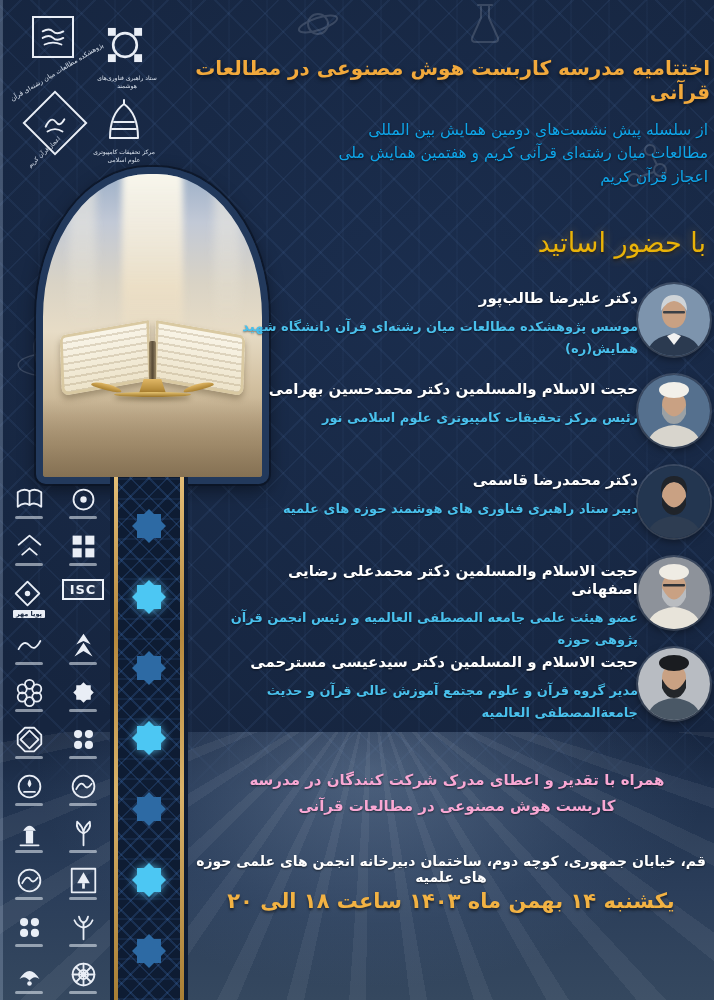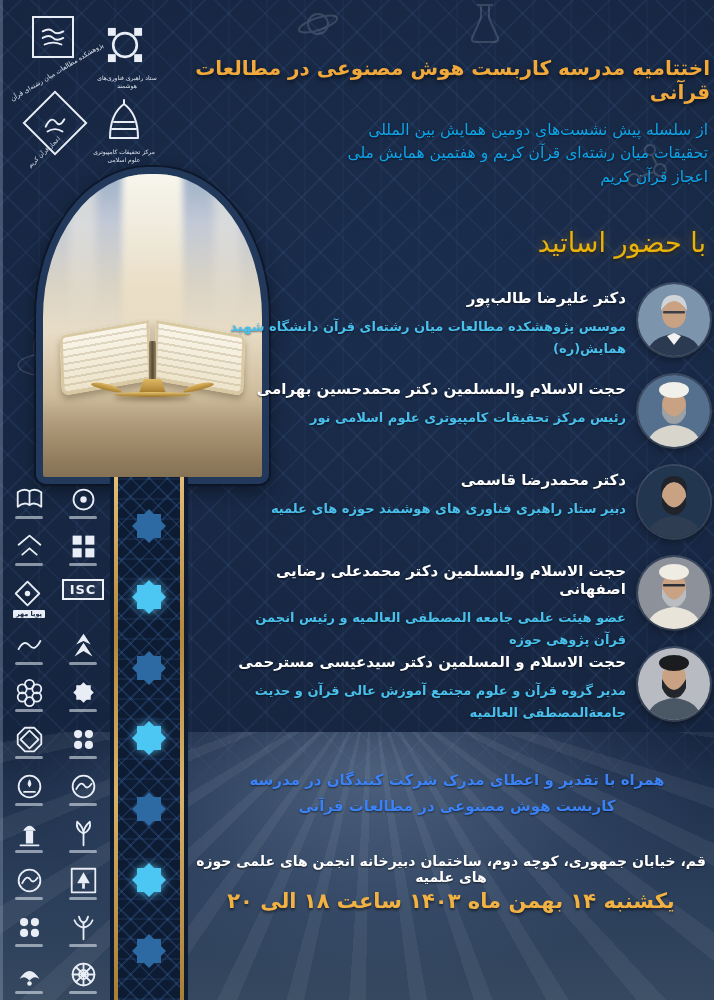--- a/index.html
+++ b/index.html
@@ -111,21 +111,21 @@
   .s-ico{width:29px;height:29px;}
   .s-cap-bar{width:28px;height:3px;border-radius:2px;background:rgba(233,240,248,.55);}
   .s-cap-text{font-size:6.5px;color:#10203a;background:#e9eef6;padding:0 3px;border-radius:1px;font-weight:bold;}
   .isc-box{font-size:13px;font-weight:bold;color:#eef3fa;border:2px solid #eef3fa;padding:1px 6px;letter-spacing:1px;background:rgba(255,255,255,.06);}
 
   
   .speakers-heading{position:absolute;right:8px;top:227px;direction:rtl;
     font-size:27px;font-weight:normal;color:#eab308;text-shadow:0 0 10px rgba(244,182,76,.45),0 2px 3px rgba(0,0,0,.6);}
   .speakers{position:absolute;right:4px;top:284px;width:482px;direction:rtl;
     display:flex;flex-direction:column;gap:19px;}
-  .speaker{display:flex;gap:12px;align-items:flex-start;height:72px;}
+  .speaker{display:flex;align-items:flex-start;height:72px;}
   .photo{flex:0 0 72px;width:72px;height:72px;border-radius:50%;overflow:hidden;
     box-shadow:0 0 0 2px rgba(230,238,248,.18),0 3px 8px rgba(0,0,0,.5);}
   .photo svg{display:block;width:72px;height:72px;}
   .sp-text{padding-top:5px;min-width:0;}
   .sp-name{color:#ffffff;font-size:15px;font-weight:bold;margin-bottom:9px;text-shadow:0 1px 2px rgba(0,0,0,.6);}
   .sp-role{color:#49c0ec;font-size:13px;font-weight:bold;line-height:1.7;text-shadow:0 1px 2px rgba(0,0,0,.5);}
 
   
   .p .turban,.p .hair,.p .beard,.p .glasses,.p .shirt{display:none;}
   .p1 .bg{fill:#7d94ad;} .p1 .face{fill:#c9a183;} .p1 .robe{fill:#2b3a50;}
@@ -134,21 +134,21 @@
   .p2 .turban{display:block;fill:#f2f0ea;} .p2 .beard{display:block;fill:#9aa0a4;}
   .p3 .bg{fill:#233650;} .p3 .face{fill:#c9a183;} .p3 .robe{fill:#2e3d52;}
   .p3 .hair{display:block;fill:#20242a;} .p3 .beard{display:block;fill:#20242a;}
   .p4 .bg{fill:#8d929a;} .p4 .face{fill:#c9a183;} .p4 .robe{fill:#e8e4da;}
   .p4 .turban{display:block;fill:#efece4;} .p4 .beard{display:block;fill:#b9bcc0;} .p4 .glasses{display:block;fill:#2e3238;}
   .p5 .bg{fill:#b8bcc2;} .p5 .face{fill:#c9a183;} .p5 .robe{fill:#4a5866;}
   .p5 .turban{display:block;fill:#1a1c20;} .p5 .beard{display:block;fill:#23262a;}
 
   
   .cert{position:absolute;left:232px;top:767px;width:450px;direction:rtl;text-align:center;
-    color:#3b82f6;font-size:15px;font-weight:600;line-height:1.75;text-shadow:0 1px 2px rgba(0,0,0,.55);}
+    color:#f9a8d4;font-size:15px;font-weight:600;line-height:1.75;text-shadow:0 1px 2px rgba(0,0,0,.55);}
   .address{position:absolute;left:196px;right:8px;top:853px;direction:rtl;text-align:center;
     color:#ffffff;font-size:14px;font-weight:bold;text-shadow:0 1px 2px rgba(0,0,0,.6);}
   .datetime{position:absolute;left:196px;right:8px;top:889px;direction:rtl;text-align:center;
     color:#f2b243;font-size:21px;font-weight:bold;letter-spacing:.5px;
     text-shadow:0 2px 3px rgba(0,0,0,.55);}
 
   .wh{stroke:#e9eef6;fill:none;stroke-width:2;stroke-linecap:round;stroke-linejoin:round;}
   .whf{fill:#e9eef6;stroke:none;}
 </style>
 </head>
@@ -322,21 +322,21 @@
           <path class="wh" d="M22 6 L22 2"></path>
           <path class="wh" d="M12 24 L32 24 M10 31 L34 31"></path>
         </svg>
     </div>
     <div class="hcap hcap-d">مرکز تحقیقات کامپیوتری علوم اسلامی</div>
   </div>
 
   <div class="title">اختتامیه مدرسه کاربست هوش مصنوعی در مطالعات قرآنی</div>
   <div class="subtitle">
     <div>از سلسله پیش نشست‌های دومین همایش بین المللی</div>
-    <div>تحقیقات میان رشته‌ای قرآن کریم و هفتمین همایش ملی</div>
+    <div>مطالعات میان رشته‌ای قرآنی کریم و هفتمین همایش ملی</div>
     <div>اعجاز قرآن کریم</div>
   </div>
 
   <div class="arch">
     <div class="window"></div>
     <div class="window-side ws-l"></div>
     <div class="window-side ws-r"></div>
     <div class="floor"></div>
     <div class="book">
       <div class="page page-l"></div>

